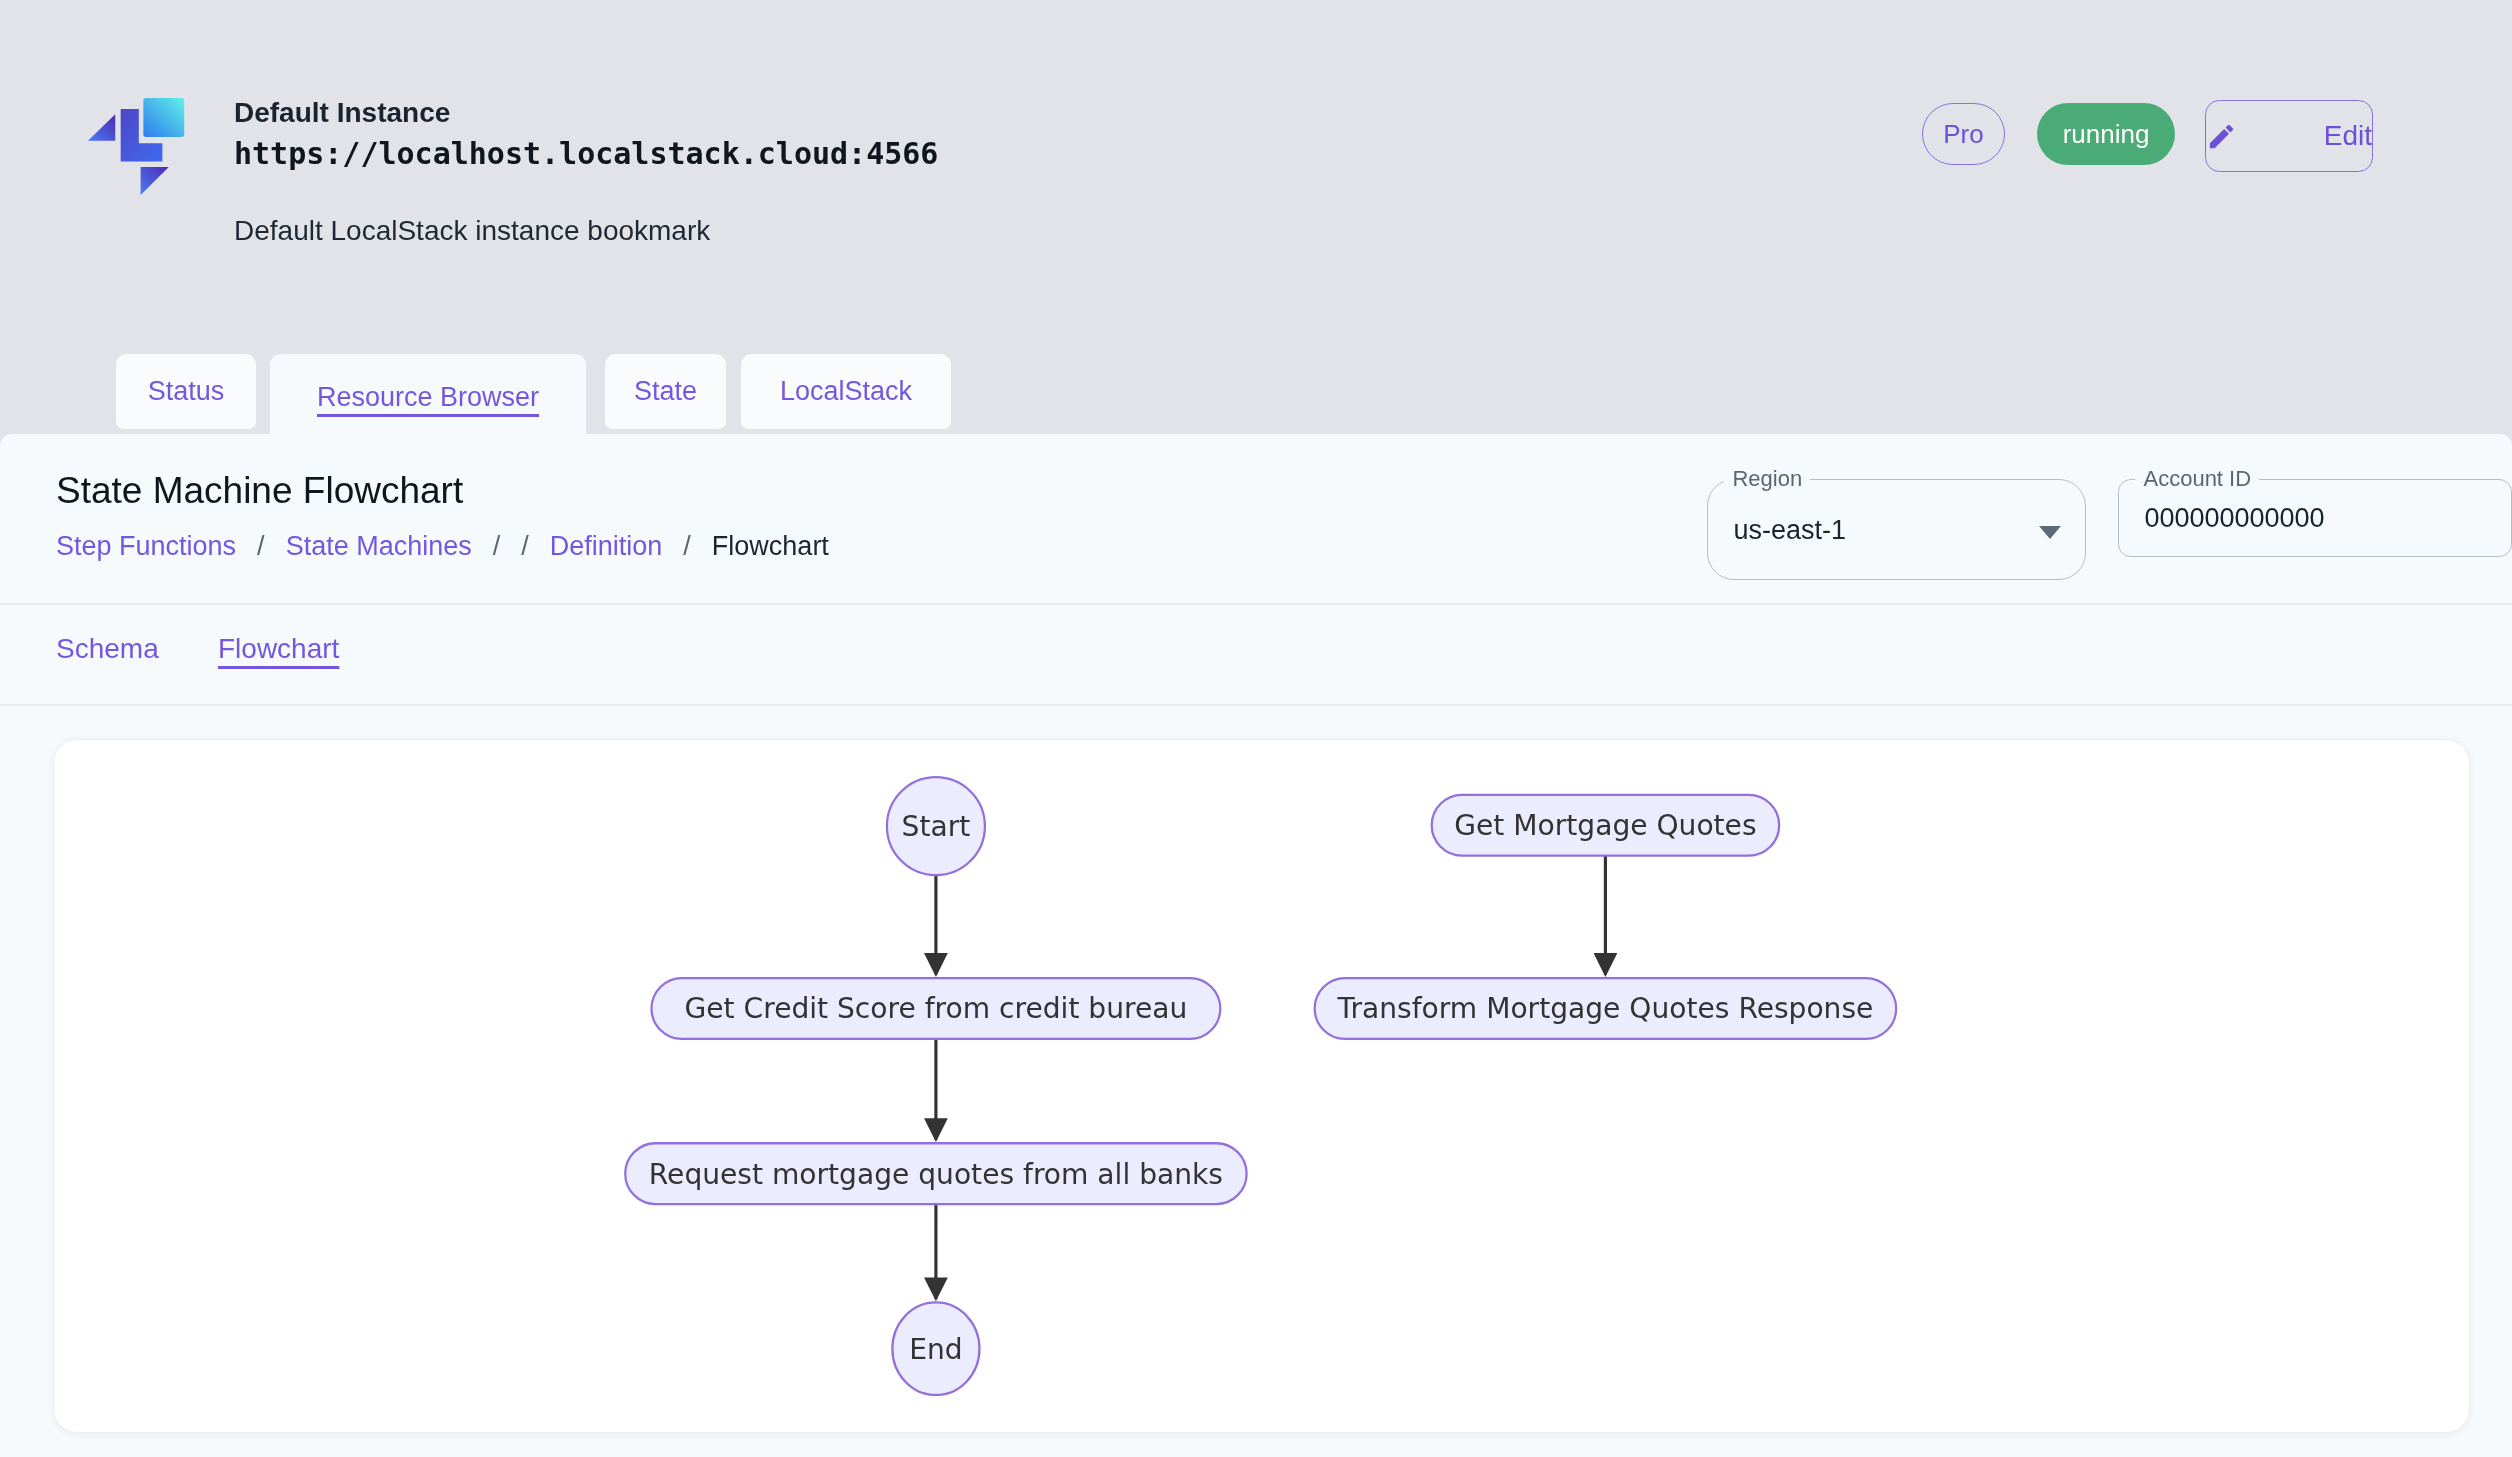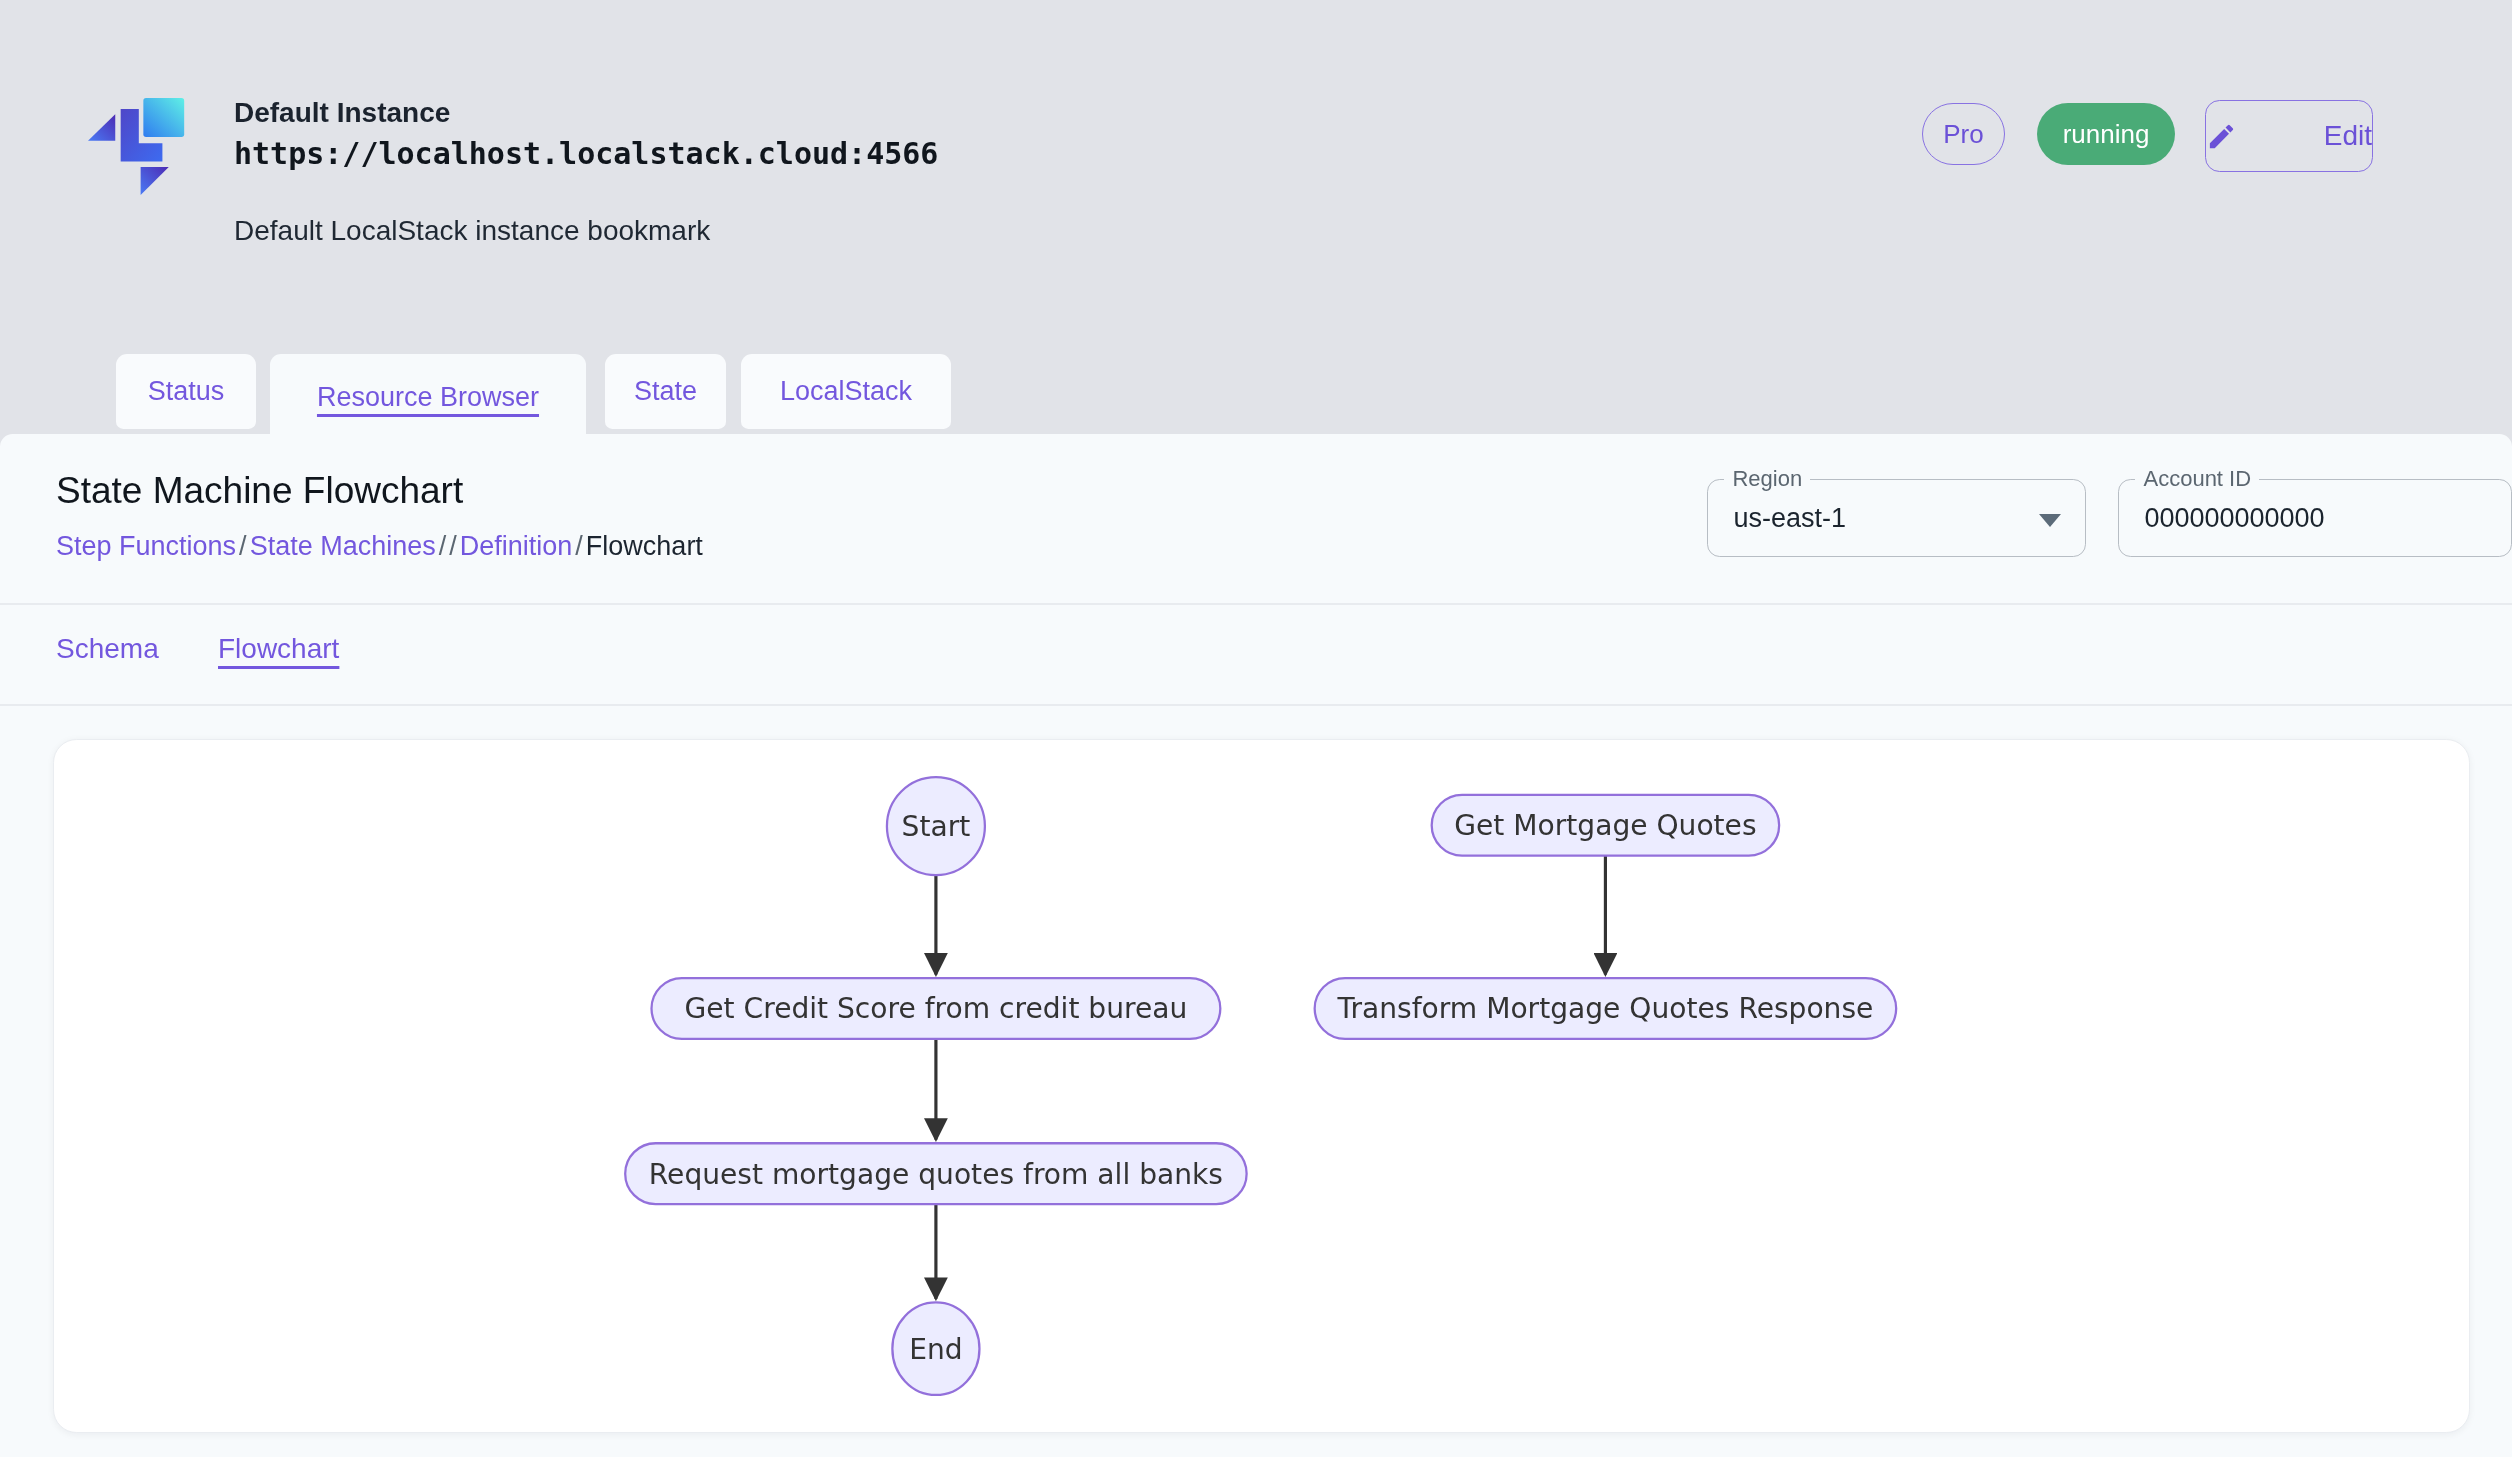--- a/index.html
+++ b/index.html
@@ -37,28 +37,28 @@
                     border-radius:11px 11px 0 0; background:#f7fafc; z-index:3; }
   .tab-state      { left:569px; top:354px; width:121px; height:75px; }
   .tab-extensions { left:705px; top:354px; width:210px; height:75px; }
   .tab.active span { text-decoration:underline; text-underline-offset:8.2px;
                      text-decoration-thickness:2.7px; }
 
   
   .panel { left:0; top:434px; width:2512px; height:1023px;
            background:#f7fafc; border-radius:12.7px 12.7px 0 0; z-index:2; }
   .page-title { left:56px; top:470px; font-size:37px; color:#10161d; font-weight:400; }
-  .breadcrumb { left:56px; top:531px; display:flex; gap:3px; font-size:27px;
+  .breadcrumb { left:56px; top:531px; display:flex; gap:21px; font-size:27px;
                 align-items:center; }
   .breadcrumb .crumb { color:#7357de; cursor:pointer; }
   .breadcrumb .sep   { color:#5b6671; }
   .breadcrumb .current { color:#1c2530; }
 
   .field { border:1.8px solid #b7bdc4; border-radius:12.7px; background:transparent; }
-  .field-region  { left:1707px; top:479px; width:379px; height:78px; cursor:pointer; }
+  .field-region  { left:1707px; top:479px; width:379px; height:101px; cursor:pointer;border-radius:27px; }
   .field-account { left:2118px; top:479px; width:394px; height:78px; }
   .field .flabel { position:absolute; top:-14.5px; left:16.3px; background:#f7fafc;
                    padding:0 8.2px; font-size:22px; color:#5b6670; }
   .field .fvalue { position:absolute; left:25.4px; top:50%; transform:translateY(-50%);
                    font-size:27px; color:#1b242e; }
   .caret { position:absolute; right:23.6px; top:50%; transform:translateY(-30%);
            width:0; height:0; border-left:11px solid transparent;
            border-right:11px solid transparent; border-top:13.6px solid #5c6b79; }
 
   .divider { left:0; width:2512px; height:1.8px; background:#e8ebef; }

